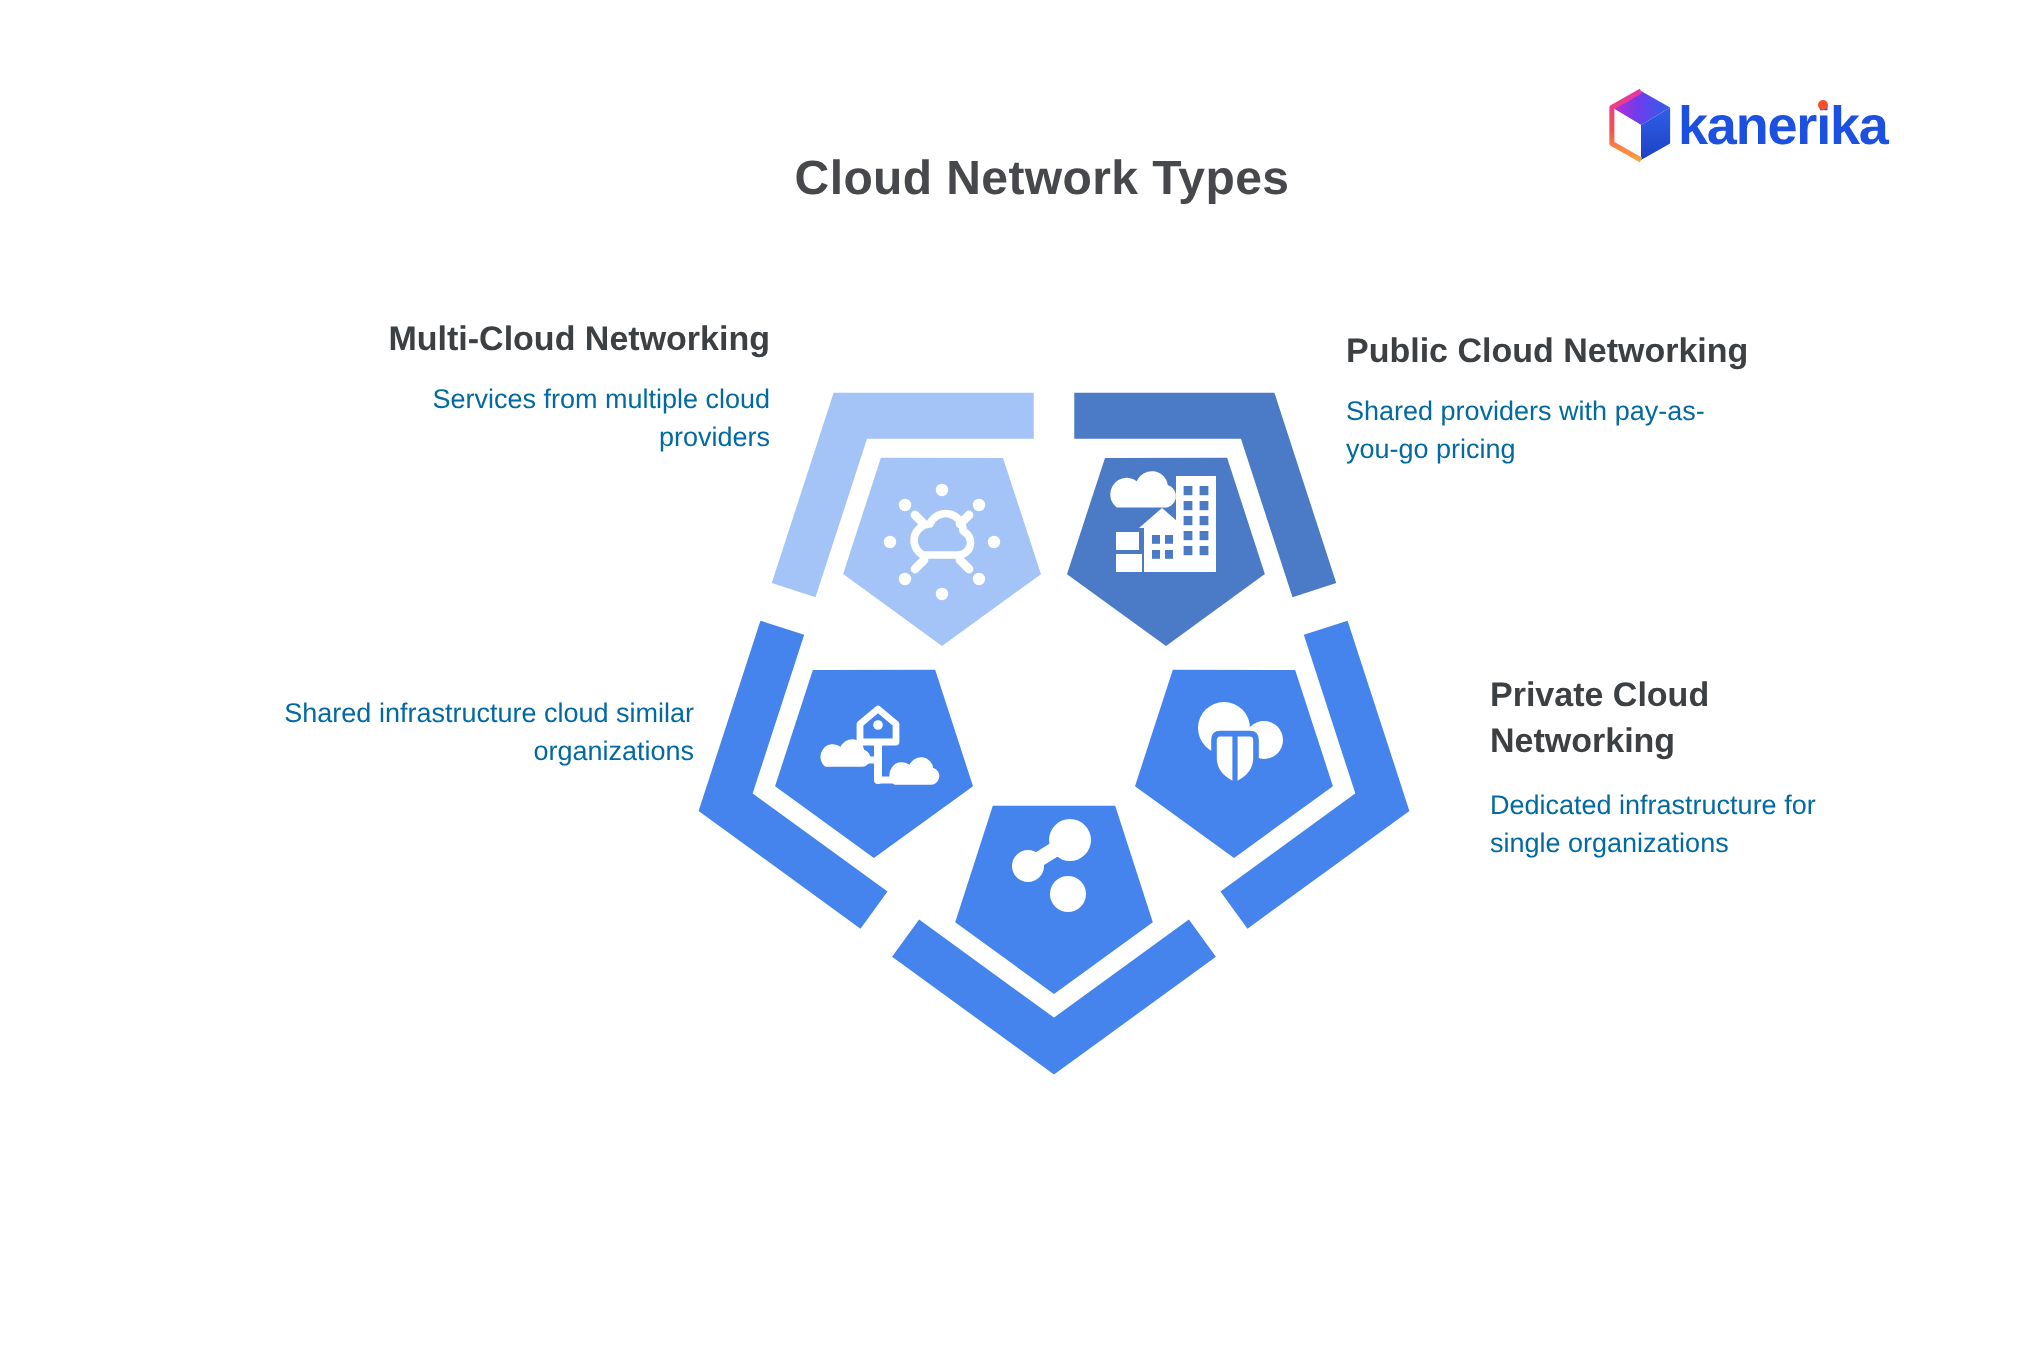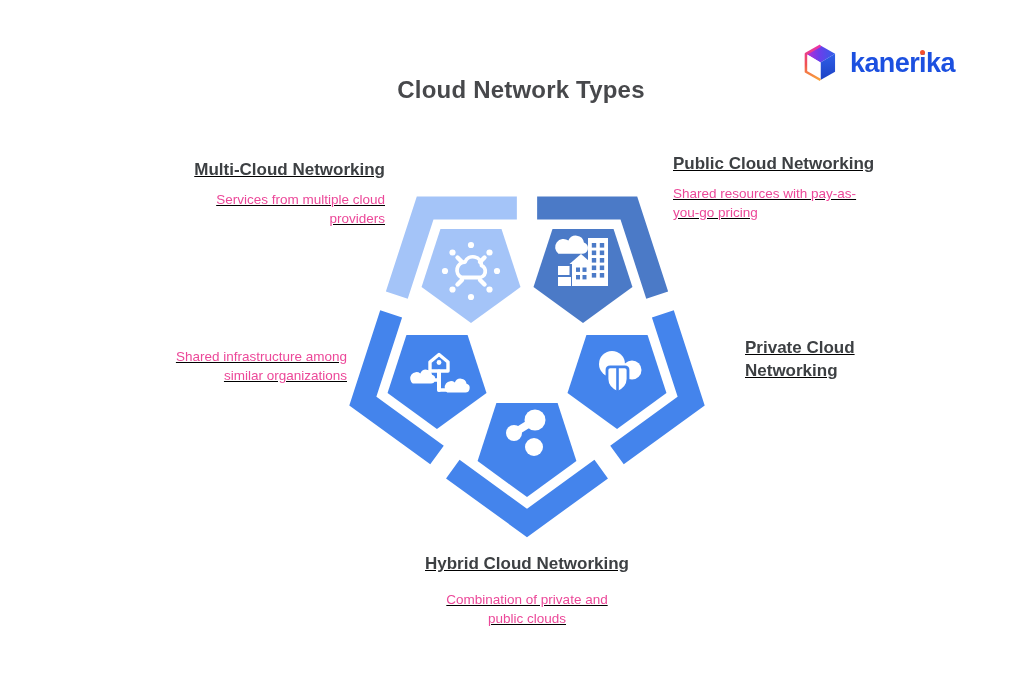--- a/index.html
+++ b/index.html
@@ -1,36 +1,36 @@
 <!DOCTYPE html>
 <html><head>
 <meta charset="utf-8">
 <style>
   html,body{margin:0;padding:0;background:#fff;}
   .canvas{position:relative;width:1020px;height:686px;background:#ffffff;overflow:hidden;
           font-family:"Liberation Sans",sans-serif;}
   .title{position:absolute;top:76px;left:10px;width:1022px;margin:0;text-align:center;
          font-size:24px;font-weight:bold;color:#47484b;letter-spacing:.2px;}
   
-  .logo{position:absolute;top:44px;left:804px;display:flex;align-items:center;gap:13px;}
+  .logo{position:absolute;top:44px;left:804px;display:flex;align-items:center;gap:2px;}
   .brand{font-size:27px;font-weight:bold;color:#1c50e0;letter-spacing:-0.6px;line-height:1;}
   .brand span{display:inline;}
   .brand-i{position:relative;}
   .brand-i::after{content:"";position:absolute;left:50%;top:2px;width:5px;height:5px;
                   margin-left:-2.5px;border-radius:50%;background:#f4502e;}
   
   .diagram{position:absolute;left:0;top:0;}
   
-  .label{position:absolute;text-decoration:underline;}
+  .label{position:absolute;}
   .label .h{font-size:17px;font-weight:bold;color:#3d4043;line-height:23px;}
-  .label .d{font-size:13.5px;color:#ec4899;line-height:19px;margin-top:9px;}
+  .label .d{font-size:13.5px;color:#0369a1;line-height:19px;margin-top:9px;}
   .align-right{text-align:right;}
   .l-multi{top:158px;right:635px;}
   .l-multi .d{max-width:200px;margin-left:auto;}
-  .l-public{top:152px;left:673px;}
+  .l-public{top:164px;left:673px;}
   .l-public .d{max-width:200px;}
   .l-community{top:336px;right:673px;}
   .l-community .h{max-width:212px;margin-left:auto;}
   .l-community .d{max-width:205px;margin-left:auto;margin-top:11px;}
   .l-private{top:336px;left:733px;margin-left:12px;}
   .l-private .h{max-width:200px;}
   .l-private .d{max-width:200px;margin-top:11px;}
   .l-hybrid{top:552px;left:321px;width:412px;text-align:center;}
   .l-hybrid .d{max-width:195px;margin:15px auto 0;}
 </style>
@@ -188,29 +188,26 @@
     </g>
   </svg>
 
   <div class="label l-multi align-right">
     <div class="h">Multi-Cloud Networking</div>
     <div class="d">Services from multiple cloud providers</div>
   </div>
 
   <div class="label l-public">
     <div class="h">Public Cloud Networking</div>
-    <div class="d">Shared resources with pay-as-you-go pricing</div>
+    <div class="d">Shared providers with pay-as-you-go pricing</div>
   </div>
 
   <div class="label l-community align-right">
-    <div class="d">Shared infrastructure among similar organizations</div>
+    <div class="d">Shared infrastructure cloud similar organizations</div>
   </div>
 
   <div class="label l-private">
     <div class="h">Private Cloud Networking</div>
-  </div>
-
-  <div class="label l-hybrid">
-    <div class="h">Hybrid Cloud Networking</div>
-    <div class="d">Combination of private and public clouds</div>
-  </div>
+    <div class="d">Dedicated infrastructure for single organizations</div>
+  </div>
+
 
 </div>
 
 </body></html>

